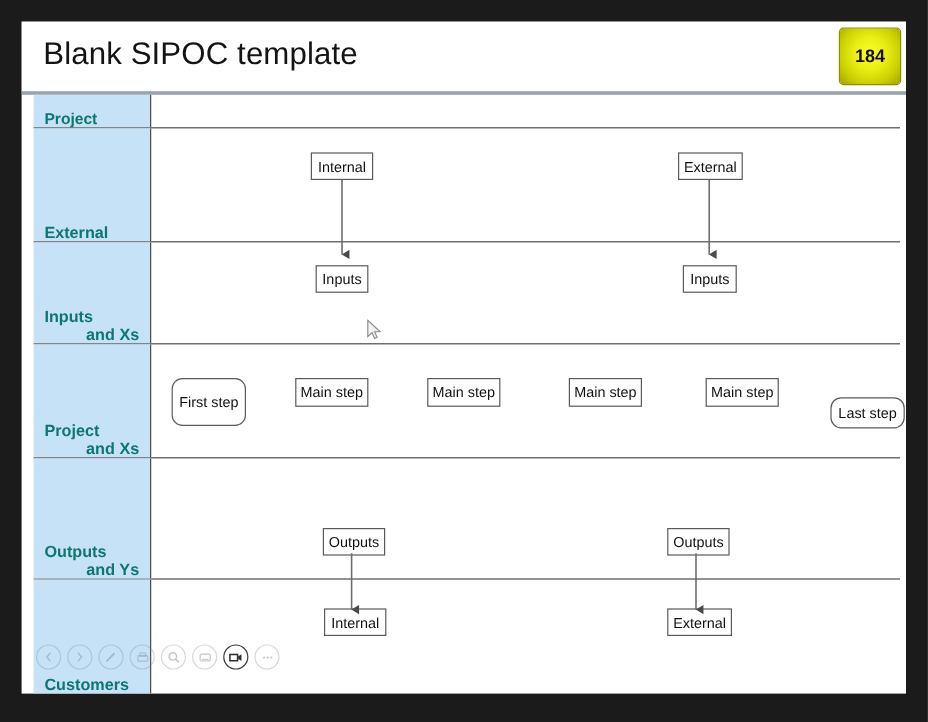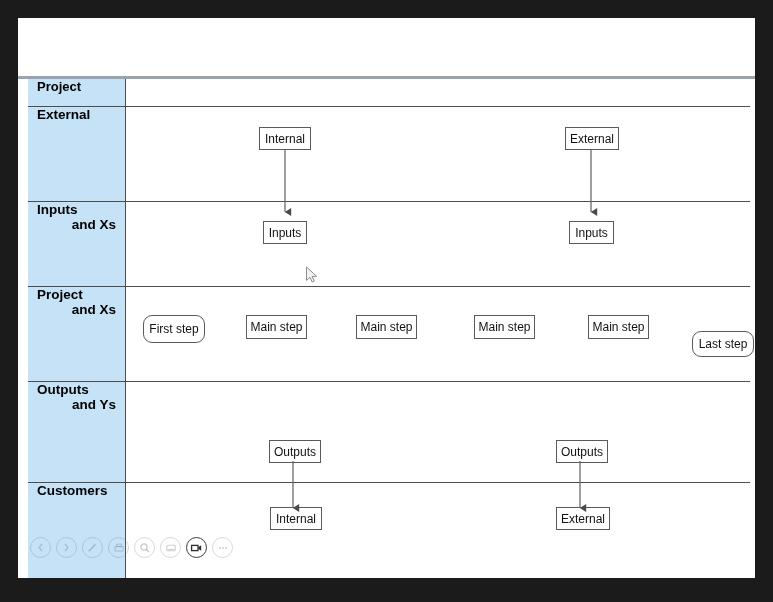--- a/index.html
+++ b/index.html
@@ -92,26 +92,26 @@
 
   .rowlabel {
     position: absolute;
     left: 0;
     top: 0;
     width: 98px;
     height: 100%;
     background: #c5e2f7;
     border-right: 1px solid #4d4d4d;
     box-sizing: border-box;
-    color: #000000;
+    color: #0f766e;
     font-size: 13.5px;
     font-weight: bold;
     display: flex;
     flex-direction: column;
-    justify-content: flex-start;
+    justify-content: flex-end;
   }
   .rowlabel .l1 { padding-left: 9px; }
   .rowlabel .l2 { padding-left: 4px; text-align: right; padding-right: 9px; }
 
   .rowbody {
     position: absolute;
     left: 98px;
     top: 0;
     right: 0;
     height: 100%;
@@ -184,20 +184,24 @@
     left: 287px;
     top: 248px;
   }
 </style>
 </head>
 <body>
 
 <div id="screen">
   <div id="slide">
 
+    <div id="header">
+      <div id="slide-title">Blank SIPOC template</div>
+      <div id="page-badge">184</div>
+    </div>
     <div id="header-rule"></div>
 
     <div id="table">
 
       <div class="row" id="row-project">
         <div class="rowlabel">
           <span class="l1">Project</span>
         </div>
       </div>
 
@@ -221,21 +225,21 @@
           <div class="fbox" style="left:443px;top:19px;width:45px;height:23px;">Inputs</div>
         </div>
       </div>
 
       <div class="row" id="row-process">
         <div class="rowlabel">
           <span class="l1">Project</span>
           <span class="l2">and Xs</span>
         </div>
         <div class="rowbody">
-          <div class="fbox rounded" style="left:17px;top:28px;width:62px;height:28px;">First step</div>
+          <div class="fbox rounded" style="left:17px;top:28px;width:62px;height:40px;">First step</div>
           <div class="fbox" style="left:120px;top:28px;width:61px;height:24px;">Main step</div>
           <div class="fbox" style="left:230px;top:28px;width:61px;height:24px;">Main step</div>
           <div class="fbox" style="left:348px;top:28px;width:61px;height:24px;">Main step</div>
           <div class="fbox" style="left:462px;top:28px;width:61px;height:24px;">Main step</div>
           <div class="fbox rounded" style="left:566px;top:44px;width:62px;height:26px;">Last step</div>
         </div>
       </div>
 
       <div class="row" id="row-outputs">
         <div class="rowlabel">

